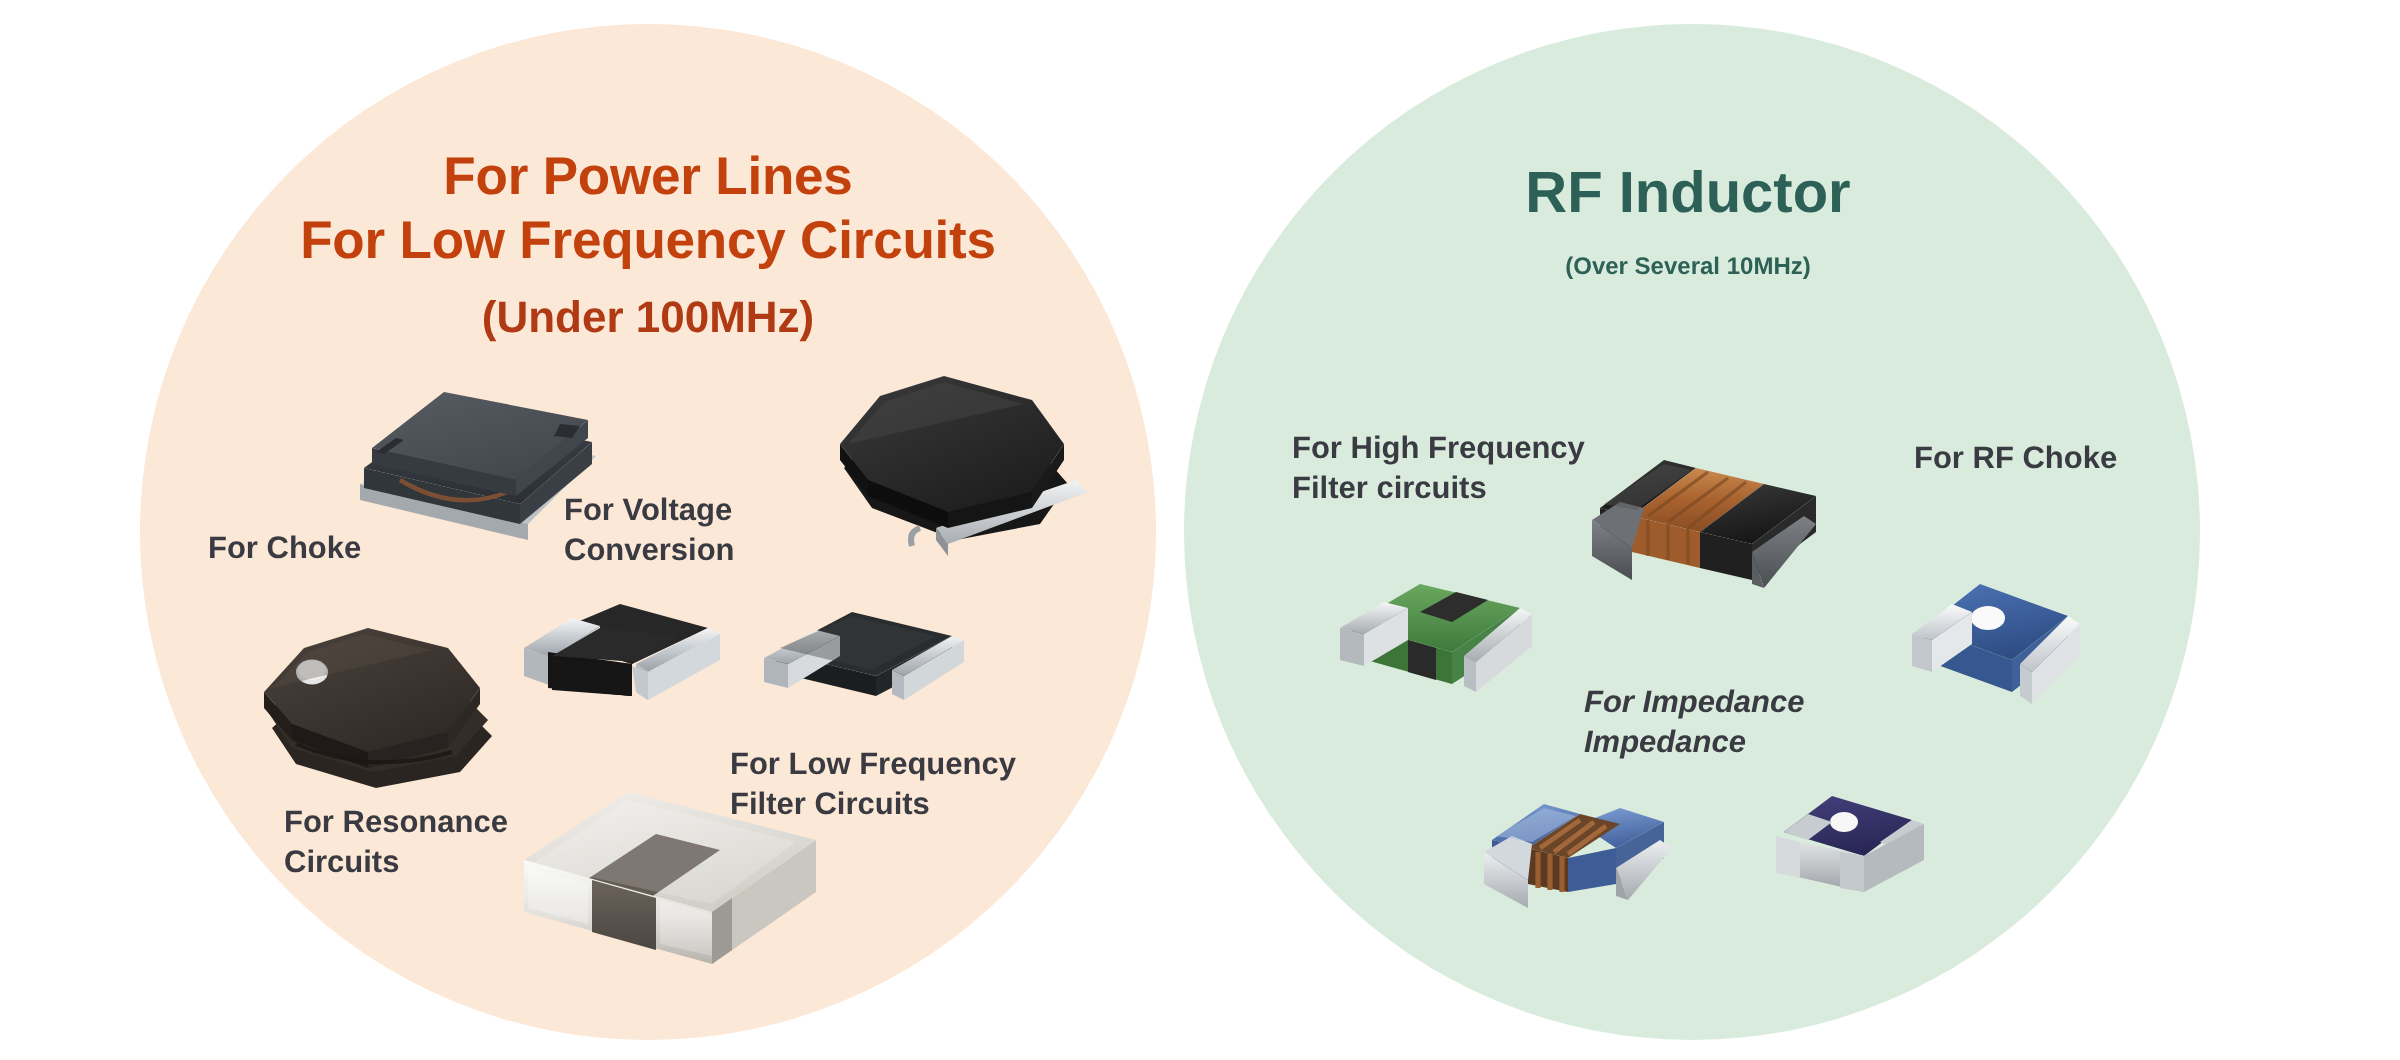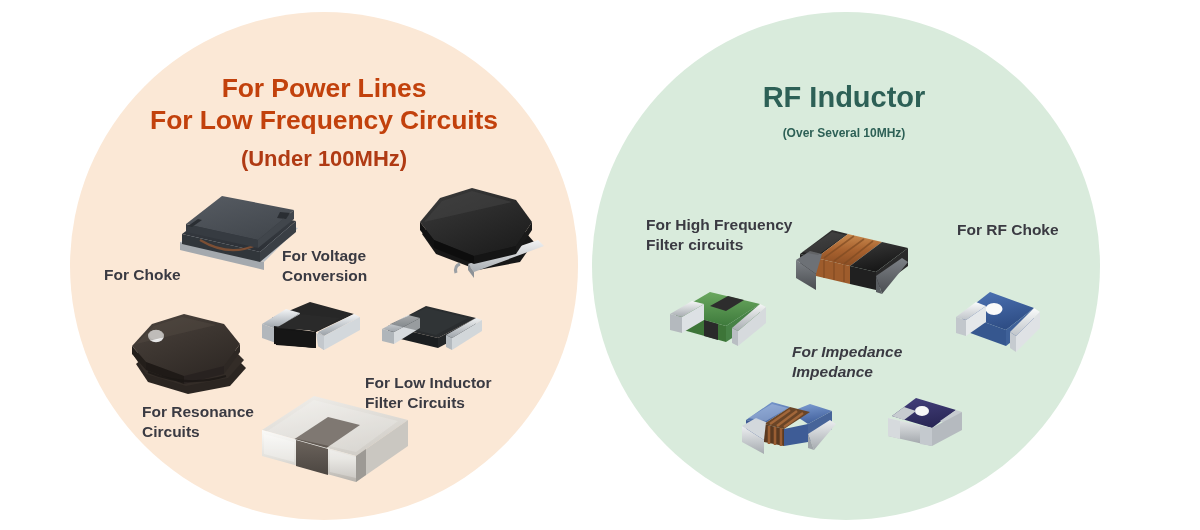--- a/index.html
+++ b/index.html
@@ -310,21 +310,21 @@
   </div>
   <div class="label" id="lbl-voltage">
     <span class="ln">For Voltage</span>
     <span class="ln">Conversion</span>
   </div>
   <div class="label" id="lbl-resonance">
     <span class="ln">For Resonance</span>
     <span class="ln">Circuits</span>
   </div>
   <div class="label" id="lbl-lowfreq">
-    <span class="ln">For Low Inductor</span>
+    <span class="ln">For Low Frequency</span>
     <span class="ln">Filter Circuits</span>
   </div>
 
   <div class="circle" id="circle-rf"></div>
 
   <div class="heading-block" id="rf-heading">
     <span class="ln">RF Inductor</span>
   </div>
   <div id="rf-sub">(Over Several 10MHz)</div>
 

